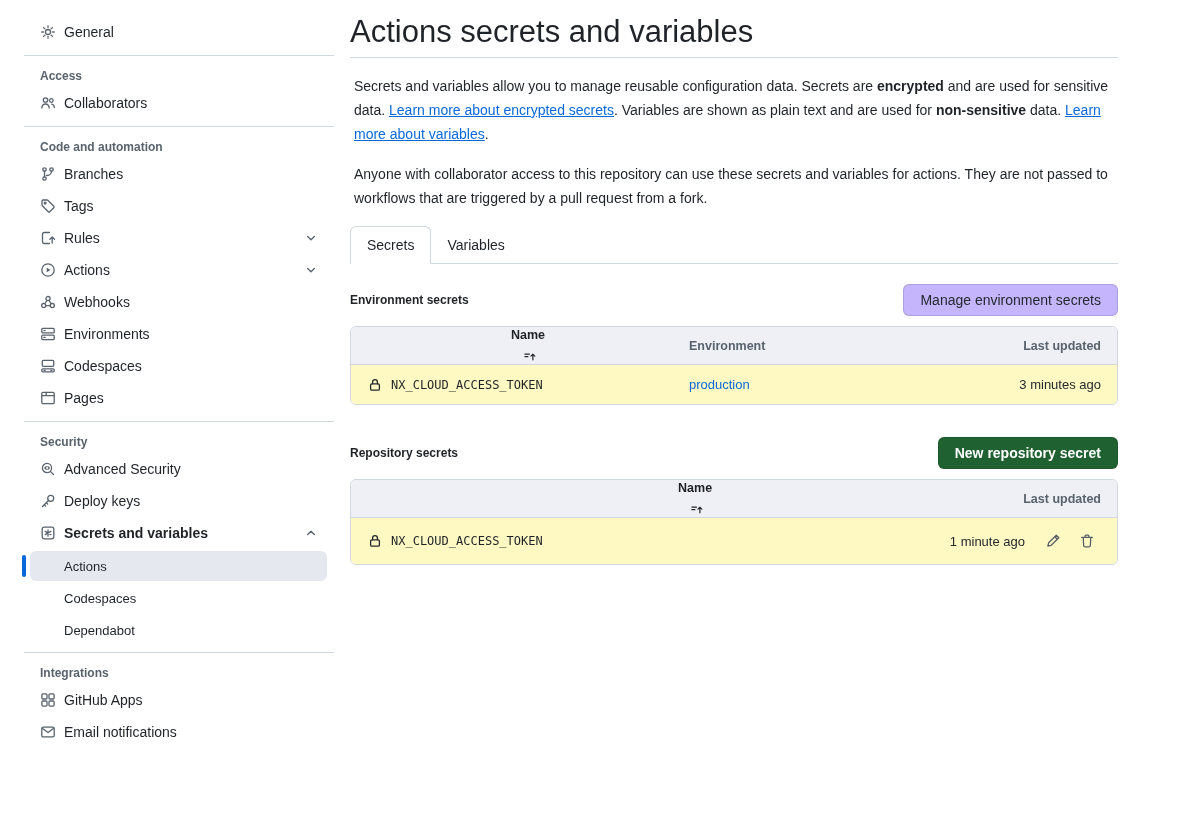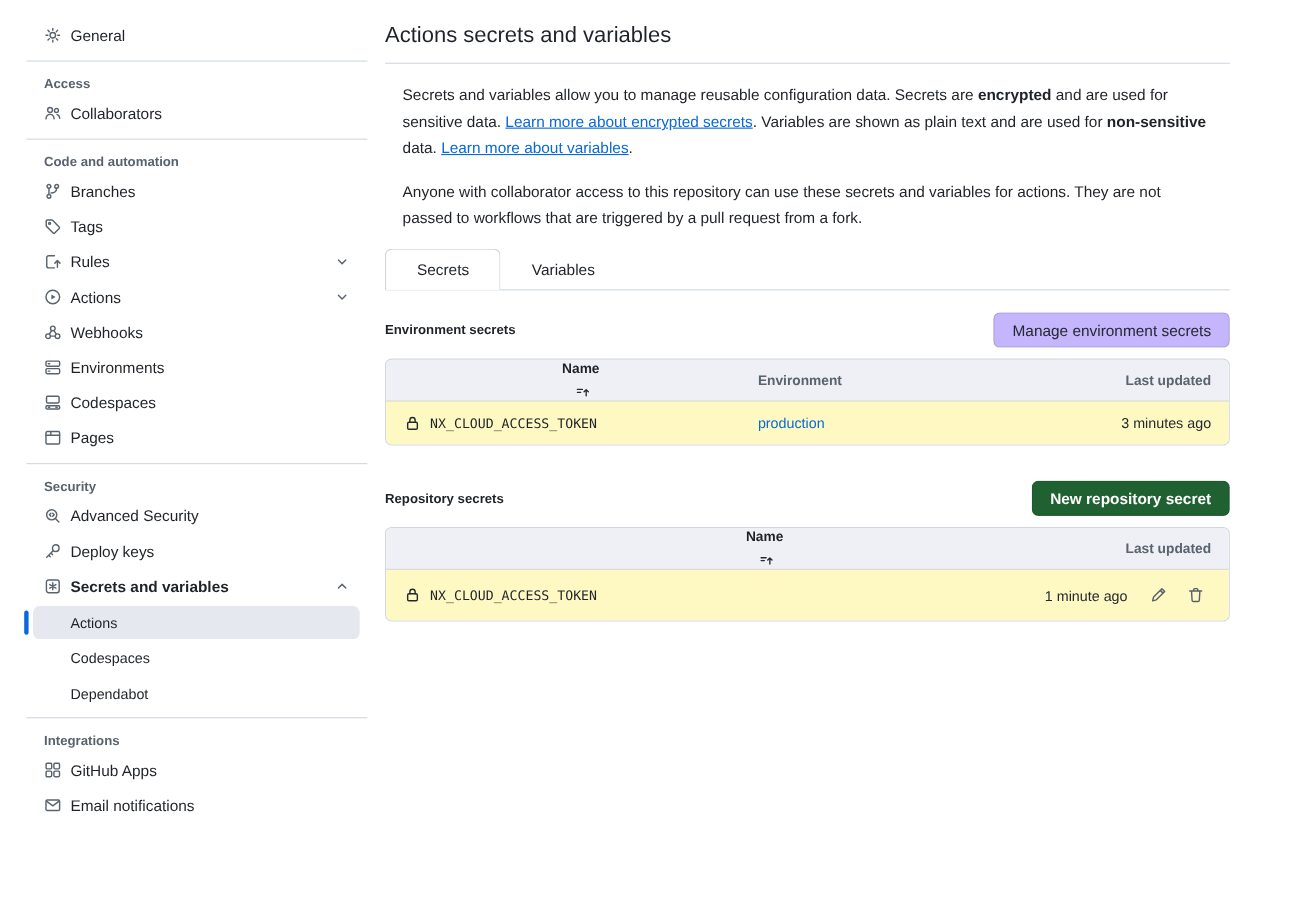--- a/index.html
+++ b/index.html
@@ -31,28 +31,28 @@
   }
   .subitem.active { background:var(--sidebar-active-bg,#e5e9ef); }
   .subitem.active::before {
     content:""; position:absolute; left:-8px; top:4px;
     width:4px; height:22px; border-radius:2px;
     background:var(--accent-blue,#0969da);
   }
 
   
   .main { width:768px; margin-left:16px; padding-top:14px; }
-  h1.page-title { font-size:20px; font-weight:400; margin:0; line-height:36px; }
+  h1.page-title { font-size:31px; font-weight:400; margin:0; line-height:36px; }
   .title-rule { border-top:1px solid #d0d7de; margin:7px 0 0; }
-  .intro p { margin:16px 16px; line-height:24px; color:#1f2328; }
+  .intro p { margin:16px 4px; line-height:24px; color:#1f2328; }
   .intro a { color:var(--accent-blue,#0969da); text-decoration:underline; cursor:pointer; }
   .intro b { font-weight:700; }
 
   .tabs { display:flex; border-bottom:1px solid #d0d7de; margin-top:16px; align-items:flex-end; }
-  .tab { padding:8px 28px; font-size:14px; color:#1f2328; cursor:pointer; line-height:20px; }
+  .tab { padding:8px 16px; font-size:14px; color:#1f2328; cursor:pointer; line-height:20px; }
   .tab.active {
     background:#fff; border:1px solid #d0d7de; border-bottom:1px solid #fff;
     border-radius:6px 6px 0 0; margin-bottom:-1px;
   }
 
   .section-row { display:flex; justify-content:space-between; align-items:center; margin:20px 0 10px; }
   .section-row.repo { margin-top:32px; }
   .section-row h3 { font-size:12px; font-weight:700; margin:0; }
 
   .btn {

